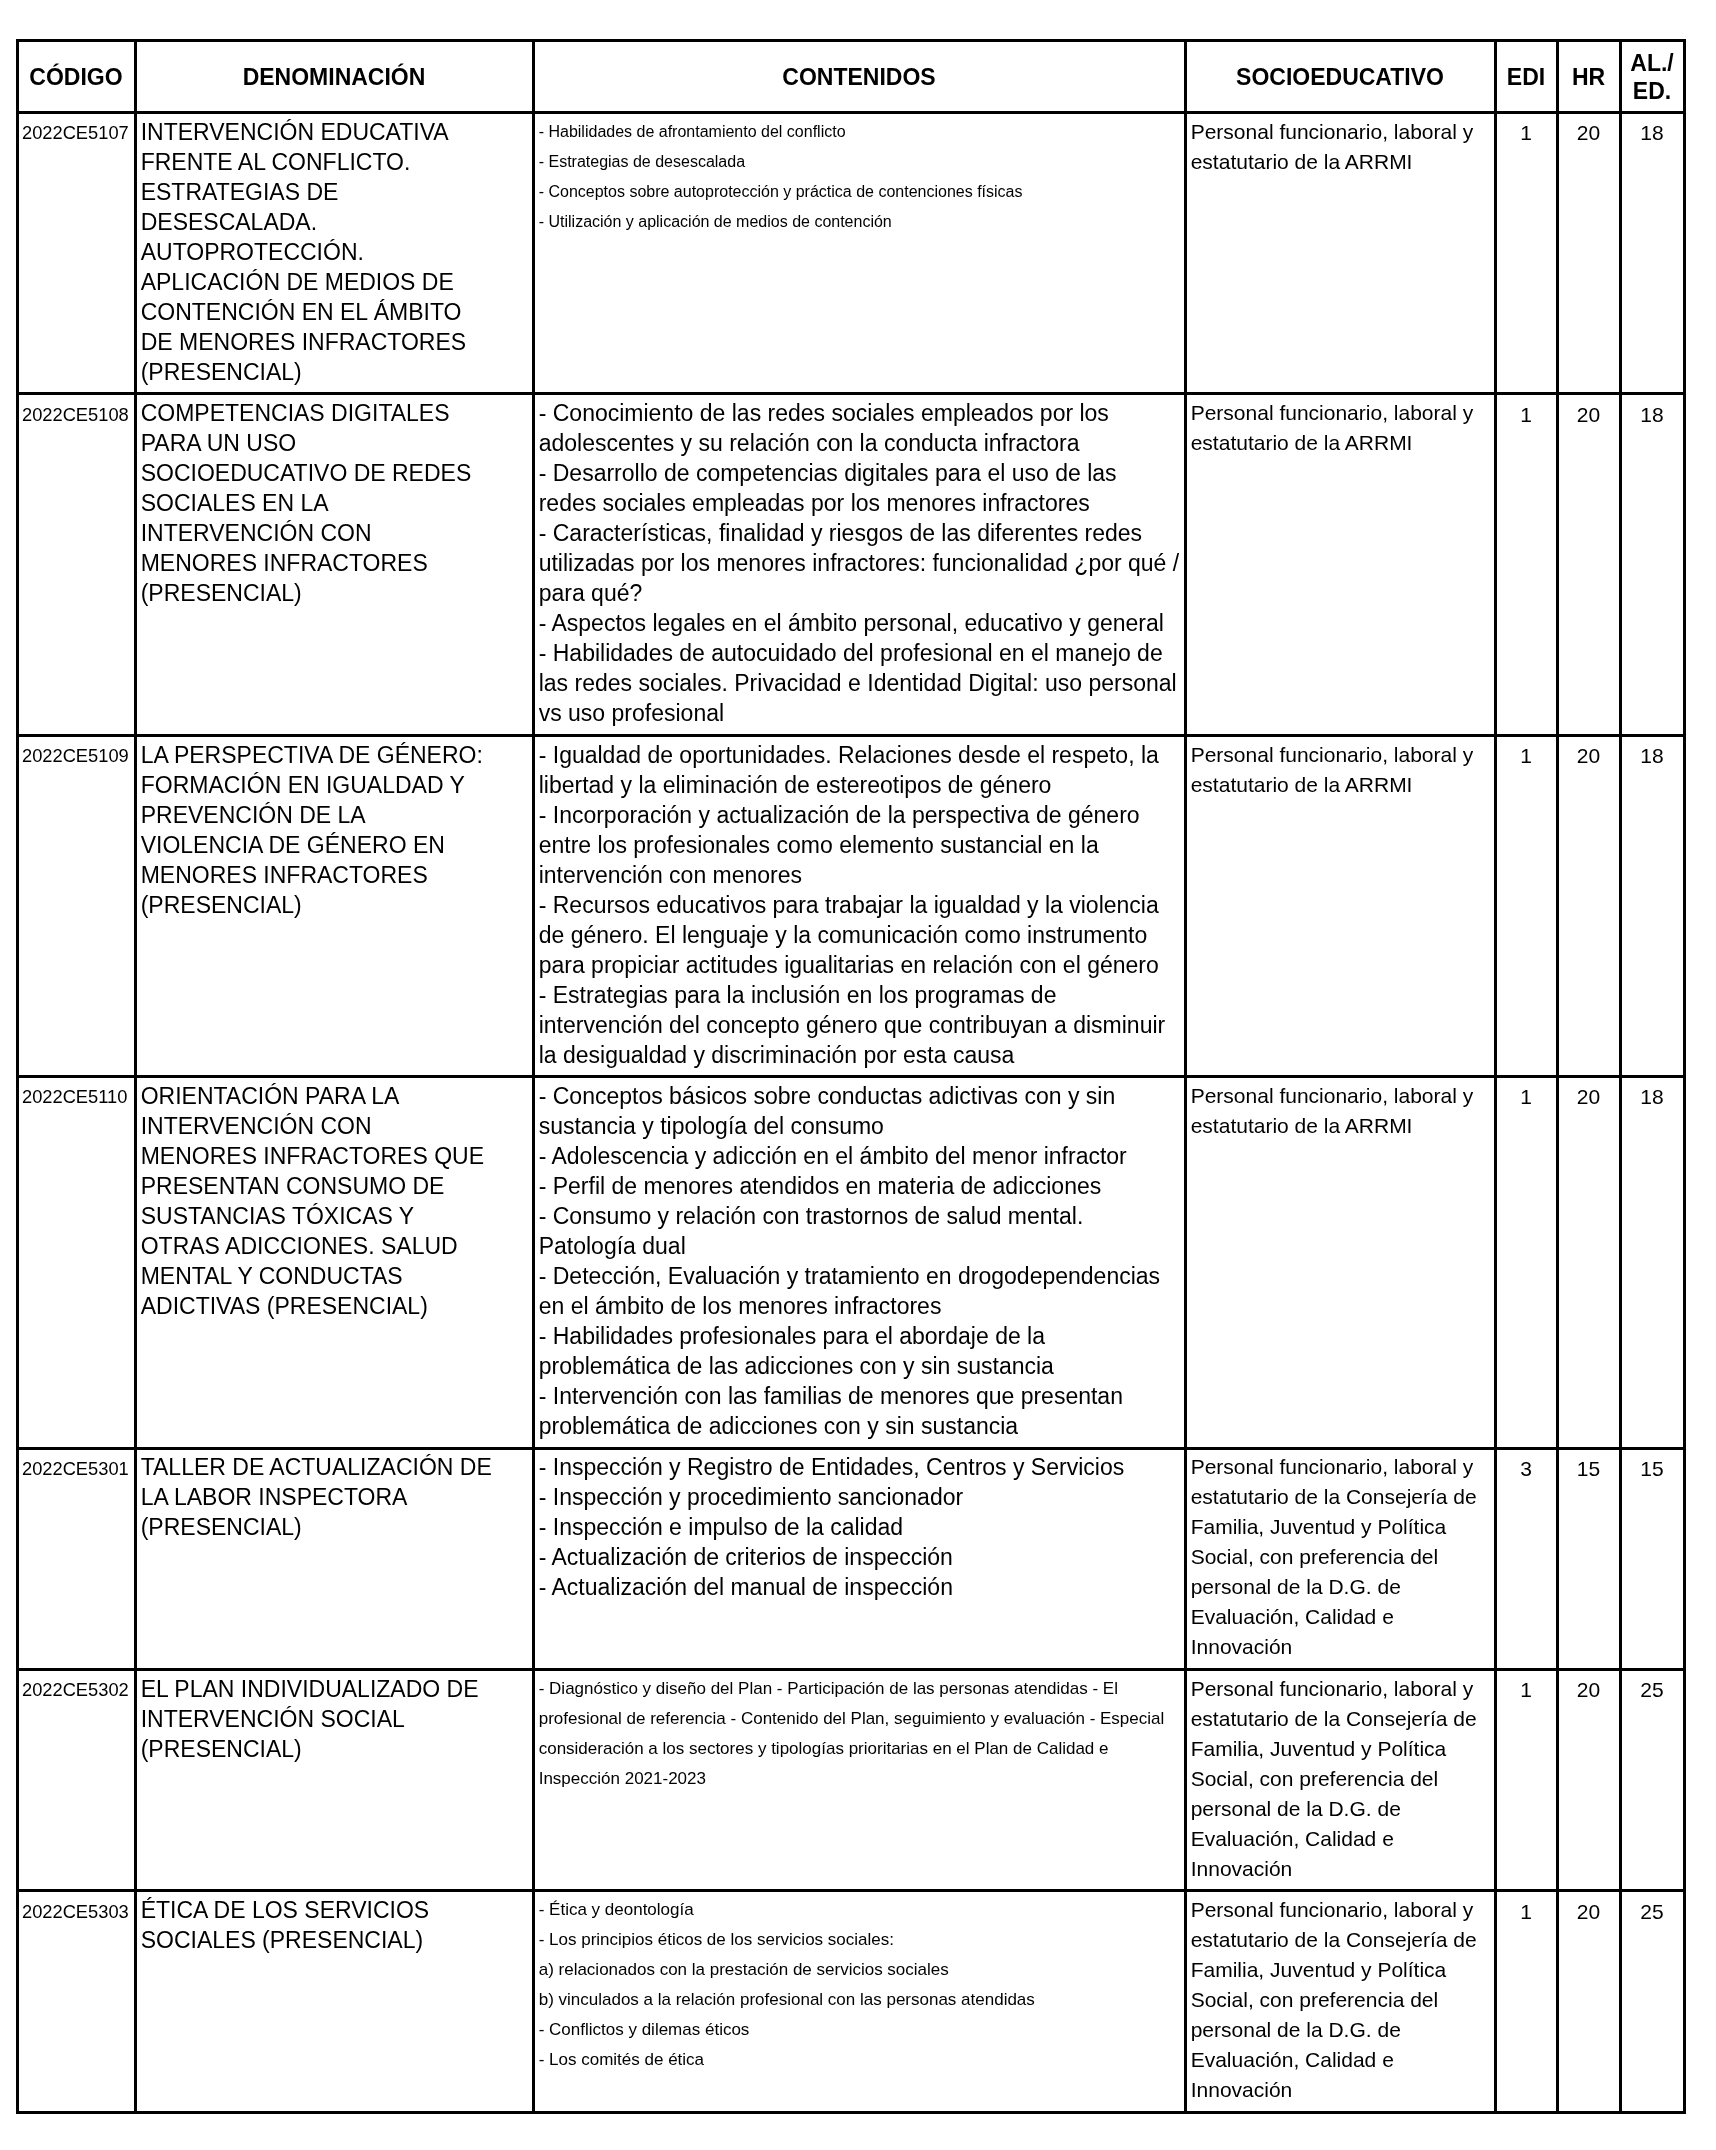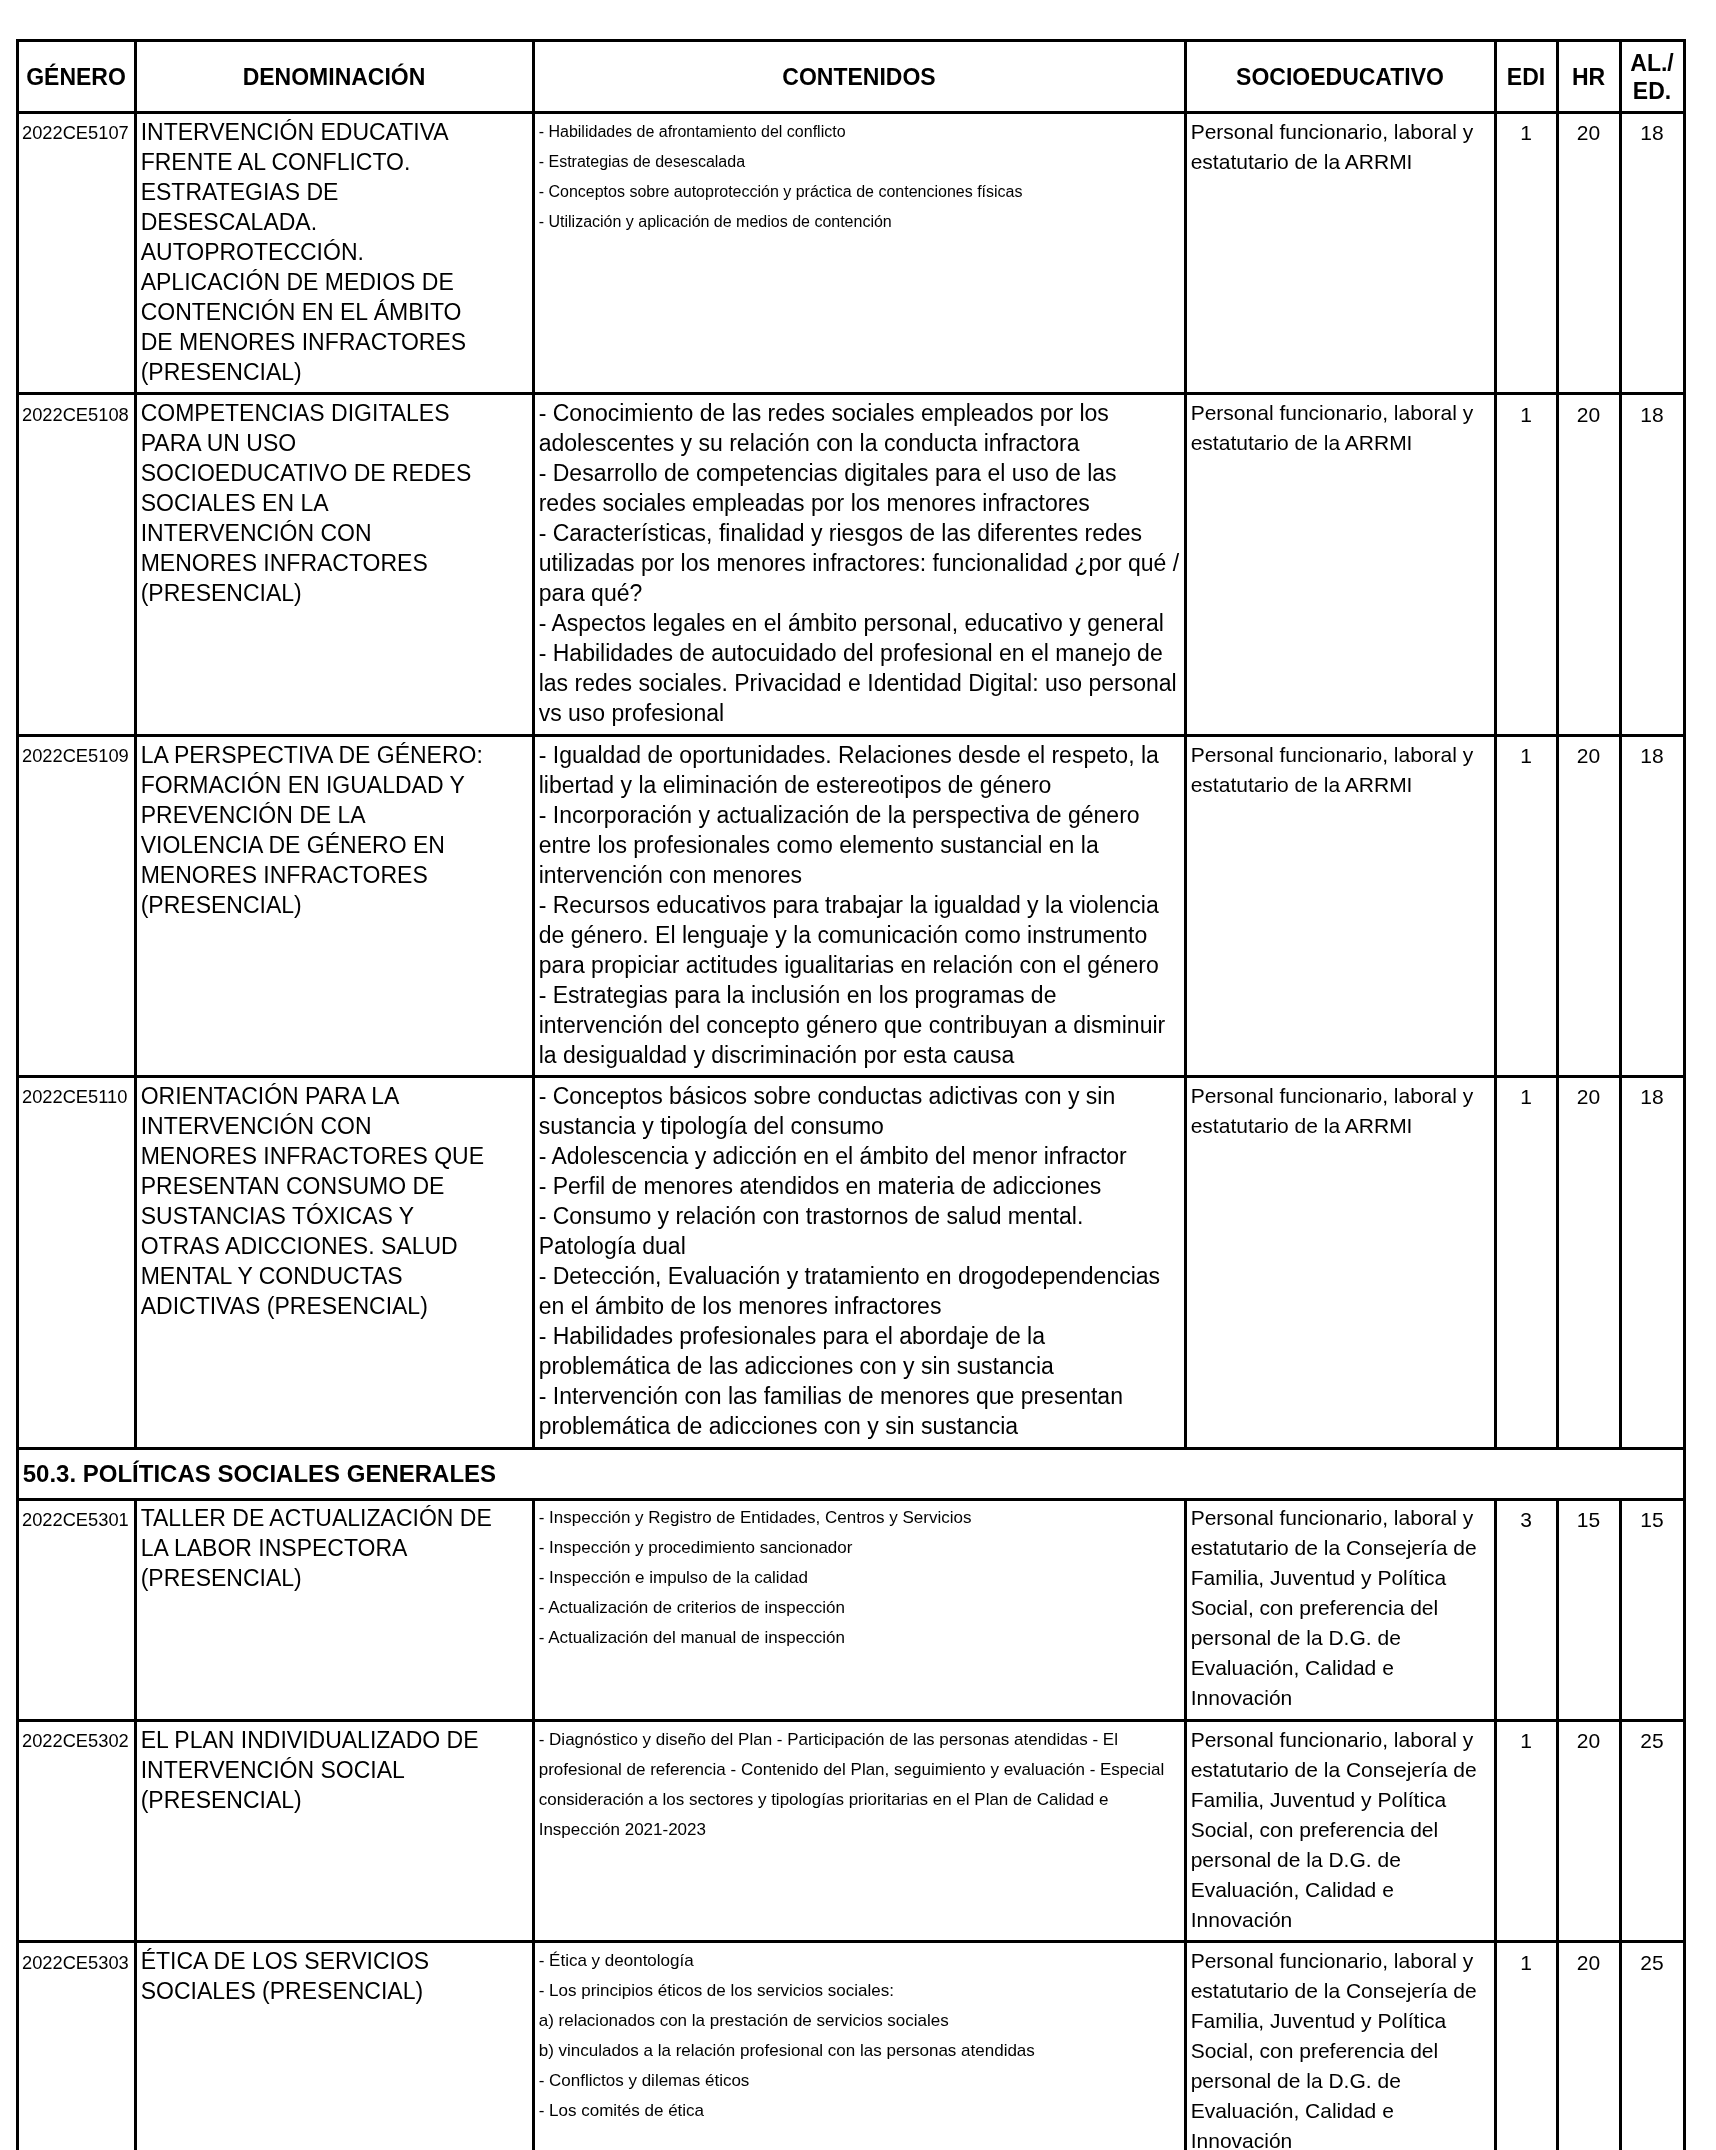--- a/index.html
+++ b/index.html
@@ -86,21 +86,21 @@
     <col style="width:118px">
     <col style="width:398px">
     <col style="width:652px">
     <col style="width:310px">
     <col style="width:62px">
     <col style="width:63px">
     <col style="width:64px">
   </colgroup>
   <thead>
     <tr>
-      <th class="col-codigo">GÉNERO</th>
+      <th class="col-codigo">CÓDIGO</th>
       <th class="col-denom">DENOMINACIÓN</th>
       <th class="col-cont">CONTENIDOS</th>
       <th class="col-dest">SOCIOEDUCATIVO</th>
       <th class="col-edi">EDI</th>
       <th class="col-hr">HR</th>
       <th class="col-al-ed">AL./
 ED.</th>
     </tr>
   </thead>
   <tbody>
@@ -149,23 +149,20 @@
 - Perfil de menores atendidos en materia de adicciones
 - Consumo y relación con trastornos de salud mental. Patología dual
 - Detección, Evaluación y tratamiento en drogodependencias en el ámbito de los menores infractores
 - Habilidades profesionales para el abordaje de la problemática de las adicciones con y sin sustancia
 - Intervención con las familias de menores que presentan problemática de adicciones con y sin sustancia</td>
     <td class="destinatarios">Personal funcionario, laboral y estatutario de la ARRMI</td>
     <td class="num">1</td>
     <td class="num">20</td>
     <td class="num">18</td>
   </tr>
-      <tr class="section-row">
-    <td colspan="7">50.3. POLÍTICAS SOCIALES GENERALES</td>
-  </tr>
       <tr class="course-row">
     <td class="codigo">2022CE5301</td>
     <td class="denominacion">TALLER DE ACTUALIZACIÓN DE LA LABOR INSPECTORA (PRESENCIAL)</td>
     <td class="contenidos">- Inspección y Registro de Entidades, Centros y Servicios
 - Inspección y procedimiento sancionador
 - Inspección e impulso de la calidad
 - Actualización de criterios de inspección
 - Actualización del manual de inspección</td>
     <td class="destinatarios">Personal funcionario, laboral y estatutario de la Consejería de Familia, Juventud y Política Social, con preferencia del personal de la D.G. de Evaluación, Calidad e Innovación</td>
     <td class="num">3</td>

